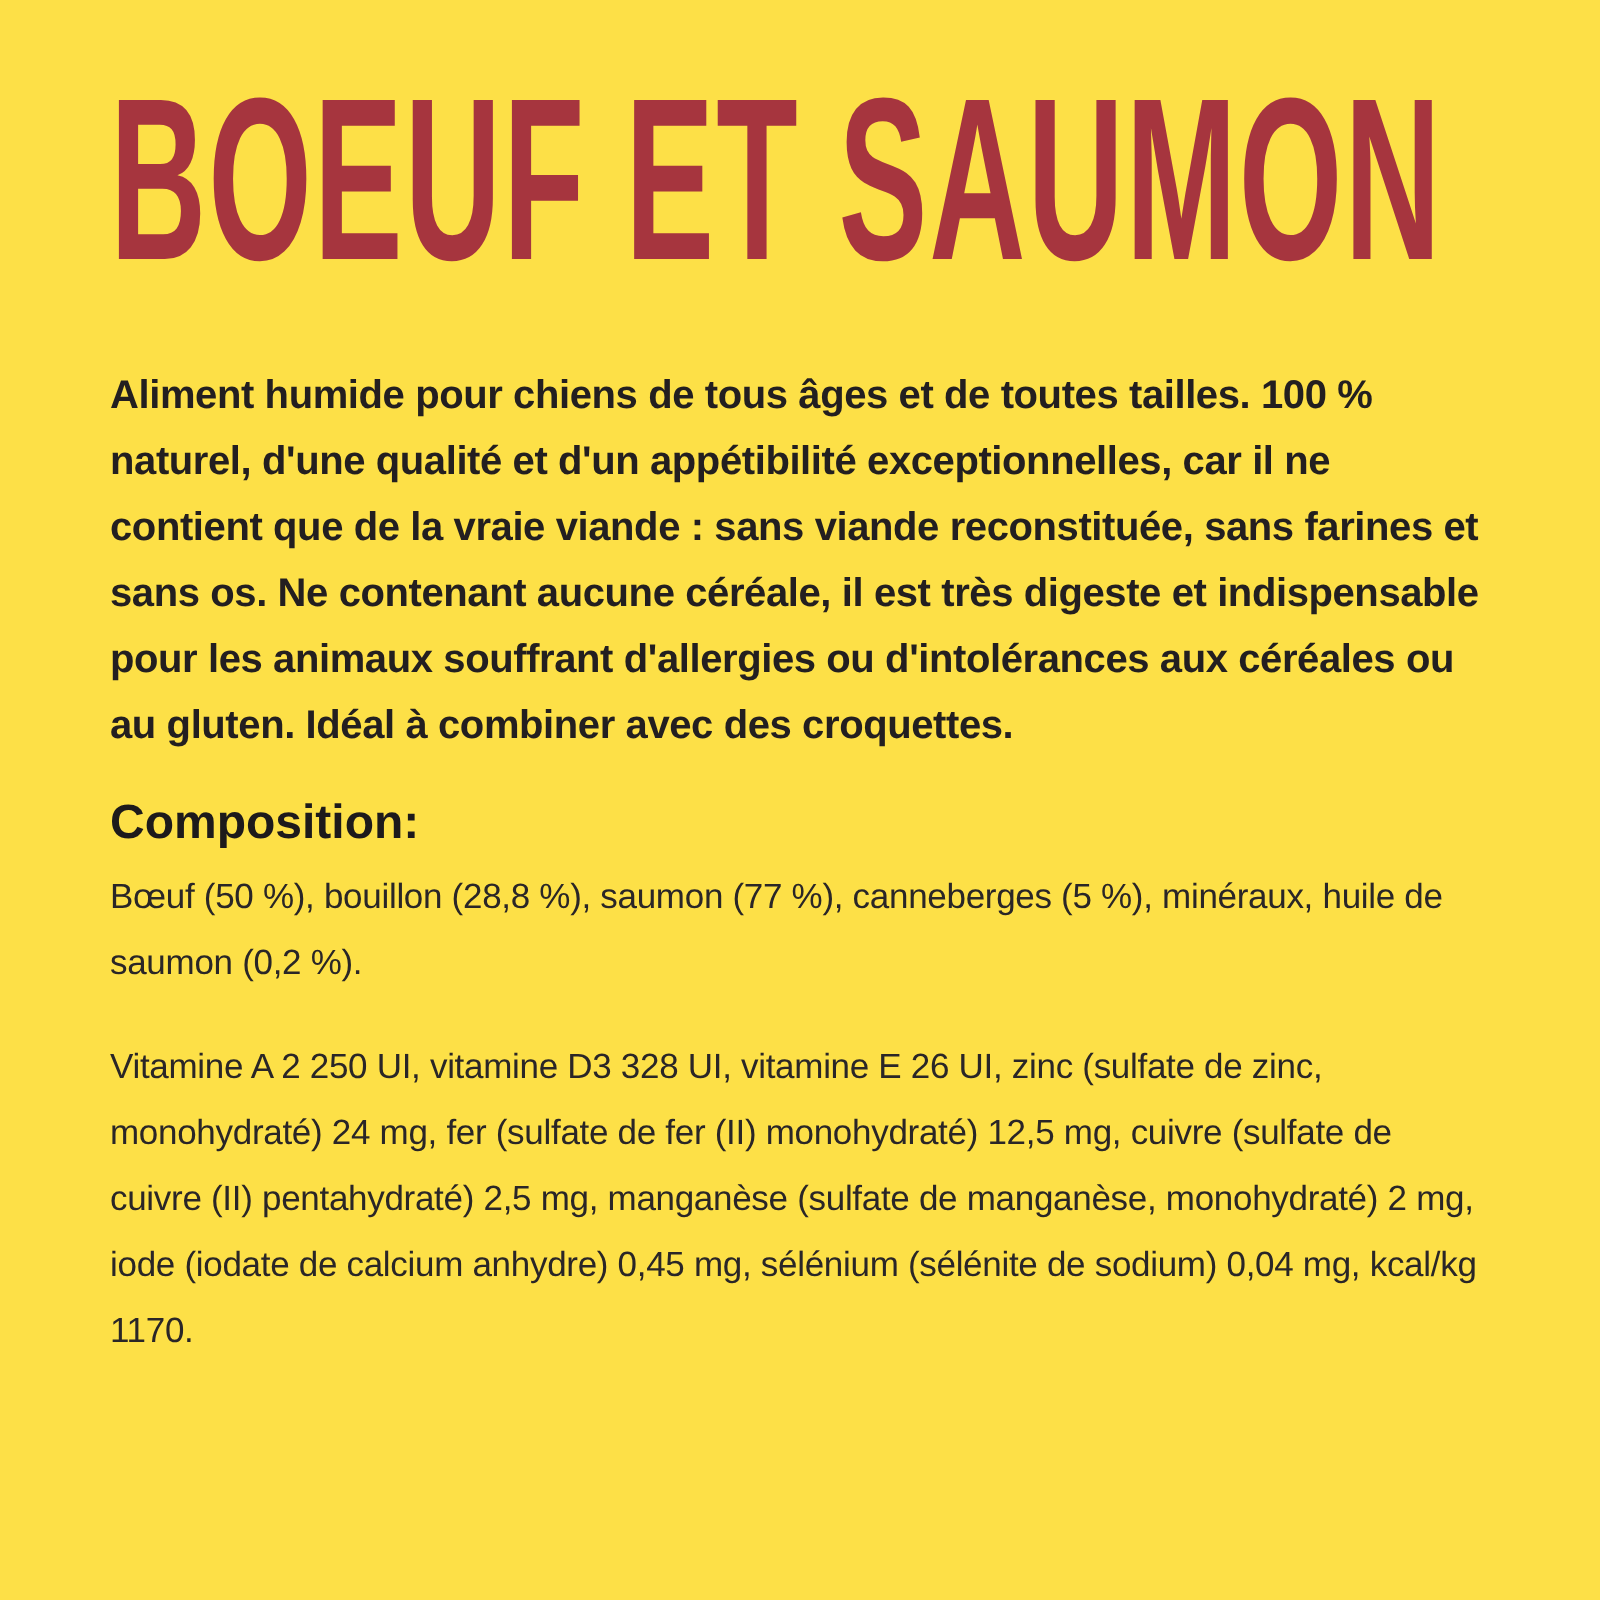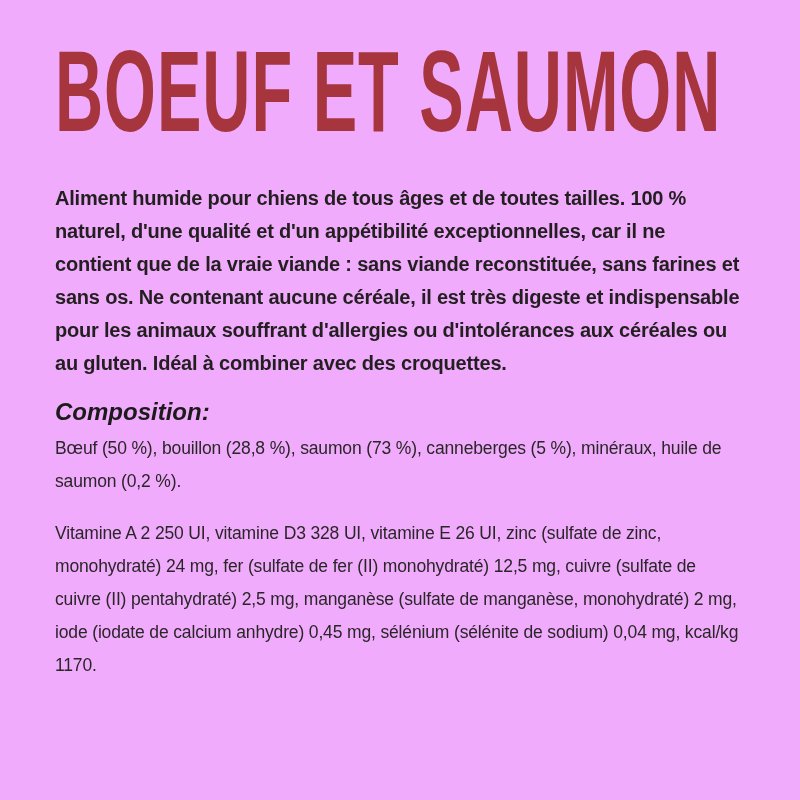--- a/index.html
+++ b/index.html
@@ -4,21 +4,21 @@
 <style>
   html, body {
     margin: 0;
     padding: 0;
     background: #ffffff;
   }
   .page {
     position: relative;
     width: 800px;
     height: 800px;
-    background: #f0abfc;
+    background: #fde047;
     box-sizing: border-box;
     padding: 0 55px;
     overflow: hidden;
     font-family: "Liberation Sans", sans-serif;
     color: #231f20;
   }
   .title-wrap {
     margin-top: 46px;
     height: 96px;
     overflow: visible;
@@ -43,21 +43,20 @@
     line-height: 33px;
     letter-spacing: -0.2px;
     color: #231f20;
   }
   .section-heading {
     margin: 15px 0 0 0;
     font-size: 24px;
     font-weight: 700;
     line-height: 34px;
     color: #1d1a1b;
-    font-style: italic;
   }
   .detail {
     margin: 3px 0 0 0;
     font-size: 17.5px;
     font-weight: 400;
     line-height: 33px;
     letter-spacing: -0.15px;
     color: #2a2627;
   }
   .detail + .detail {
@@ -70,18 +69,18 @@
 <div class="page">
 
   <div class="title-wrap">
     <h1 class="title">BOEUF ET SAUMON</h1>
   </div>
 
   <p class="intro">Aliment humide pour chiens de tous âges et de toutes tailles. 100 % naturel, d'une qualité et d'un appétibilité exceptionnelles, car il ne contient que de la vraie viande : sans viande reconstituée, sans farines et sans os. Ne contenant aucune céréale, il est très digeste et indispensable pour les animaux souffrant d'allergies ou d'intolérances aux céréales ou au gluten. Idéal à combiner avec des croquettes.</p>
 
   <h2 class="section-heading">Composition:</h2>
 
-  <p class="detail">Bœuf (50 %), bouillon (28,8 %), saumon (73 %), canneberges (5 %), minéraux, huile de saumon (0,2 %).</p>
+  <p class="detail">Bœuf (50 %), bouillon (28,8 %), saumon (77 %), canneberges (5 %), minéraux, huile de saumon (0,2 %).</p>
 
 
   <p class="detail">Vitamine A 2 250 UI, vitamine D3 328 UI, vitamine E 26 UI, zinc (sulfate de zinc, monohydraté) 24 mg, fer (sulfate de fer (II) monohydraté) 12,5 mg, cuivre (sulfate de cuivre (II) pentahydraté) 2,5 mg, manganèse (sulfate de manganèse, monohydraté) 2 mg, iode (iodate de calcium anhydre) 0,45 mg, sélénium (sélénite de sodium) 0,04 mg, kcal/kg 1170.</p>
 
 </div>
 
 </body></html>

